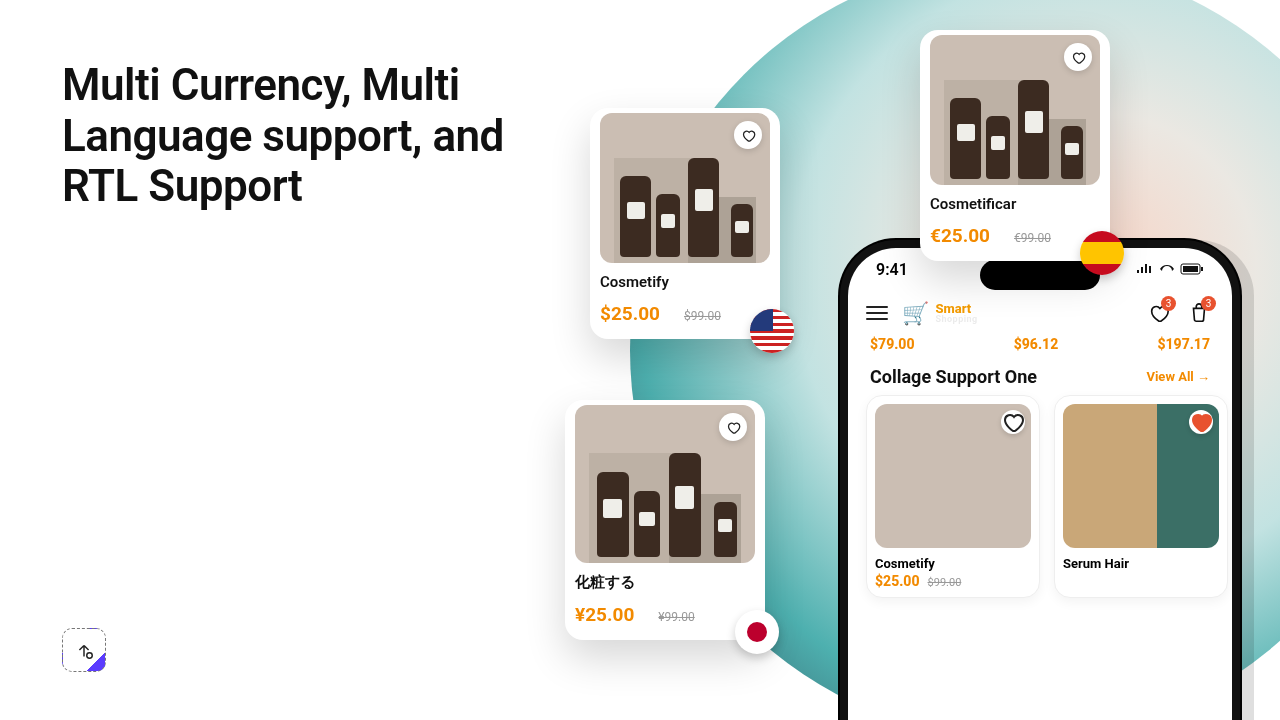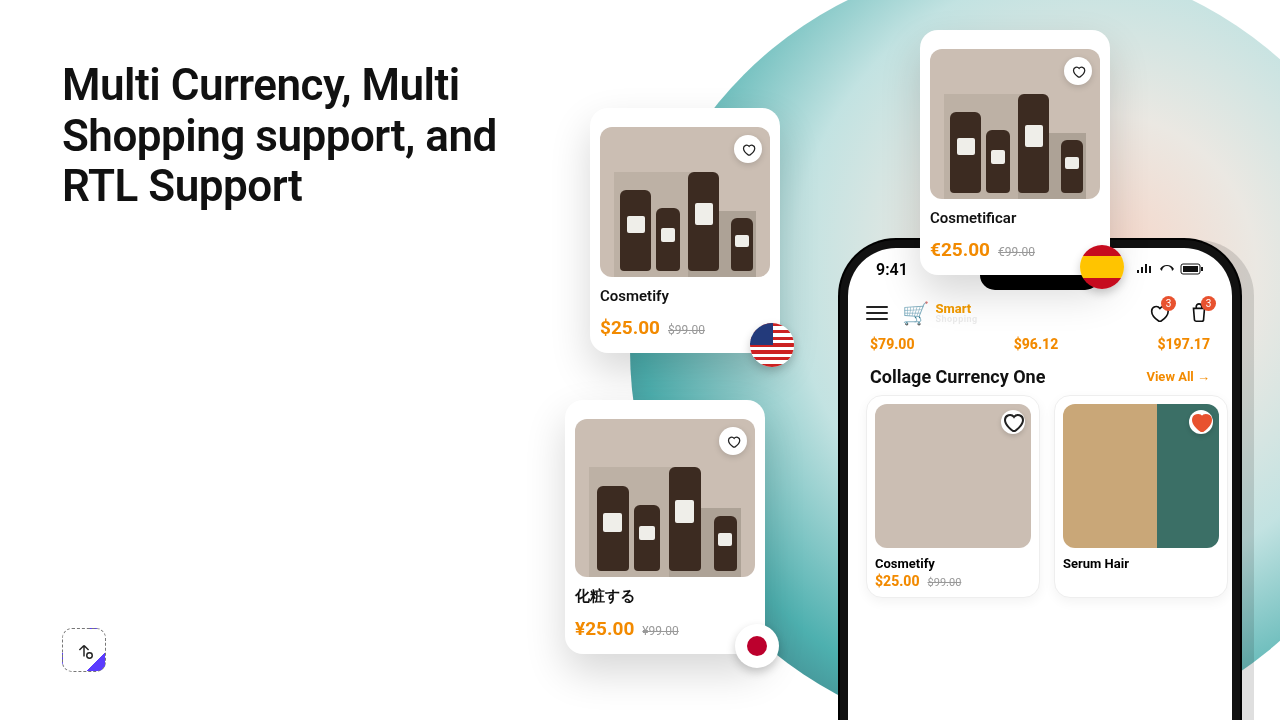--- a/index.html
+++ b/index.html
@@ -31,21 +31,21 @@
     width: 44px; height: 44px; border: 1px dashed #777; border-radius: 10px;
     display:flex; align-items:center; justify-content:center; color:#333;
     background: linear-gradient(135deg,#fff 78%,#5b3cff 78%);
   }
   .logo-corner svg { width:22px; height:22px; }
 
   
   .card {
     position: absolute; width: 190px; border-radius: 18px;
     background: #fff; box-shadow: 0 18px 40px rgba(0,0,0,.16);
-    padding: 19px 10px 14px 10px; z-index: 3;
+    padding: 5px 10px 14px 10px; z-index: 3;
   }
   .card .img {
     width: 100%; aspect-ratio: 1 / 0.88; border-radius: 12px;
     background: #cbbeb3; position: relative; overflow:hidden;
   }
   .card .img .block {
     position:absolute; width:52%; height:70%; left:8%; bottom:0;
     background:#bdb1a5;
   }
   .card .img .block2 {
@@ -64,21 +64,21 @@
     position:absolute; width:60%; height:22%; top:32%; left:20%;
     background:#efeee9; border-radius:2px;
   }
   .card .heart {
     position:absolute; right:8px; top:8px; width:28px; height:28px; border-radius:50%;
     background:#fff; display:flex; align-items:center; justify-content:center;
     box-shadow:0 2px 6px rgba(0,0,0,.15);
   }
   .card .heart svg { width:15px; height:15px; }
   .card .title { font-size:15px; font-weight:600; margin-top:10px; color:#111; }
-  .card .price-row { display:flex; align-items:baseline; gap:8px; margin-top:4px;}
+  .card .price-row { display:flex; align-items:baseline; gap:24px; margin-top:4px;}
   .card .price { font-size:19px; font-weight:700; color:#f28a00; }
   .card .oldprice { font-size:12px; color:#999; text-decoration:line-through;margin-top:14px; }
   .flag {
     position:absolute; right:-14px; bottom:-14px; width:44px; height:44px; border-radius:50%;
     box-shadow:0 4px 10px rgba(0,0,0,.2); overflow:hidden; background:#ddd;
   }
   
   .card-us { left: 590px; top: 108px; }
   .card-es { left: 920px; top: 30px; }
   .card-jp { left: 565px; top: 400px; width: 200px; }
@@ -157,21 +157,21 @@
   .flag.jp{ background:#fff;}
   .flag.jp::after{ content:""; position:absolute; left:50%; top:50%; width:20px; height:20px;
     background:#bc002d; border-radius:50%; transform:translate(-50%,-50%);}
 </style>
 </head>
 <body>
 
 <div class="bg-gradient"></div>
 
 <div class="left">
-  <h1 class="headline">Multi Currency, Multi Shopping support, and RTL Support</h1>
+  <h1 class="headline">Multi Currency, Multi Language support, and RTL Support</h1>
 </div>
 
 <div class="card card-us">
   <div class="img">
     <div class="block"></div>
       <div class="block2"></div>
     <div class="bottle b1">
         <div class="label"></div>
       </div>
     <div class="bottle b2">
@@ -301,21 +301,21 @@
         </svg>
       <span class="badge">3</span>
     </div>
   </div>
   <div class="toprow">
     <span>$79.00</span>
     <span>$96.12</span>
     <span>$197.17</span>
   </div>
   <div class="section-head">
-    <h3>Collage Currency One</h3>
+    <h3>Collage Support One</h3>
     <a>View All →</a>
   </div>
   <div class="prod-row">
     <div class="pcard">
       <div class="img">
         <div class="heart">
           <svg viewBox="0 0 24 24" fill="none" stroke="#222" stroke-width="2">
               <path d="M12 21s-8-5.3-8-11a5 5 0 0 1 9-3 5 5 0 0 1 9 3c0 5.7-8 11-8 11z"></path>
             </svg>
         </div>

